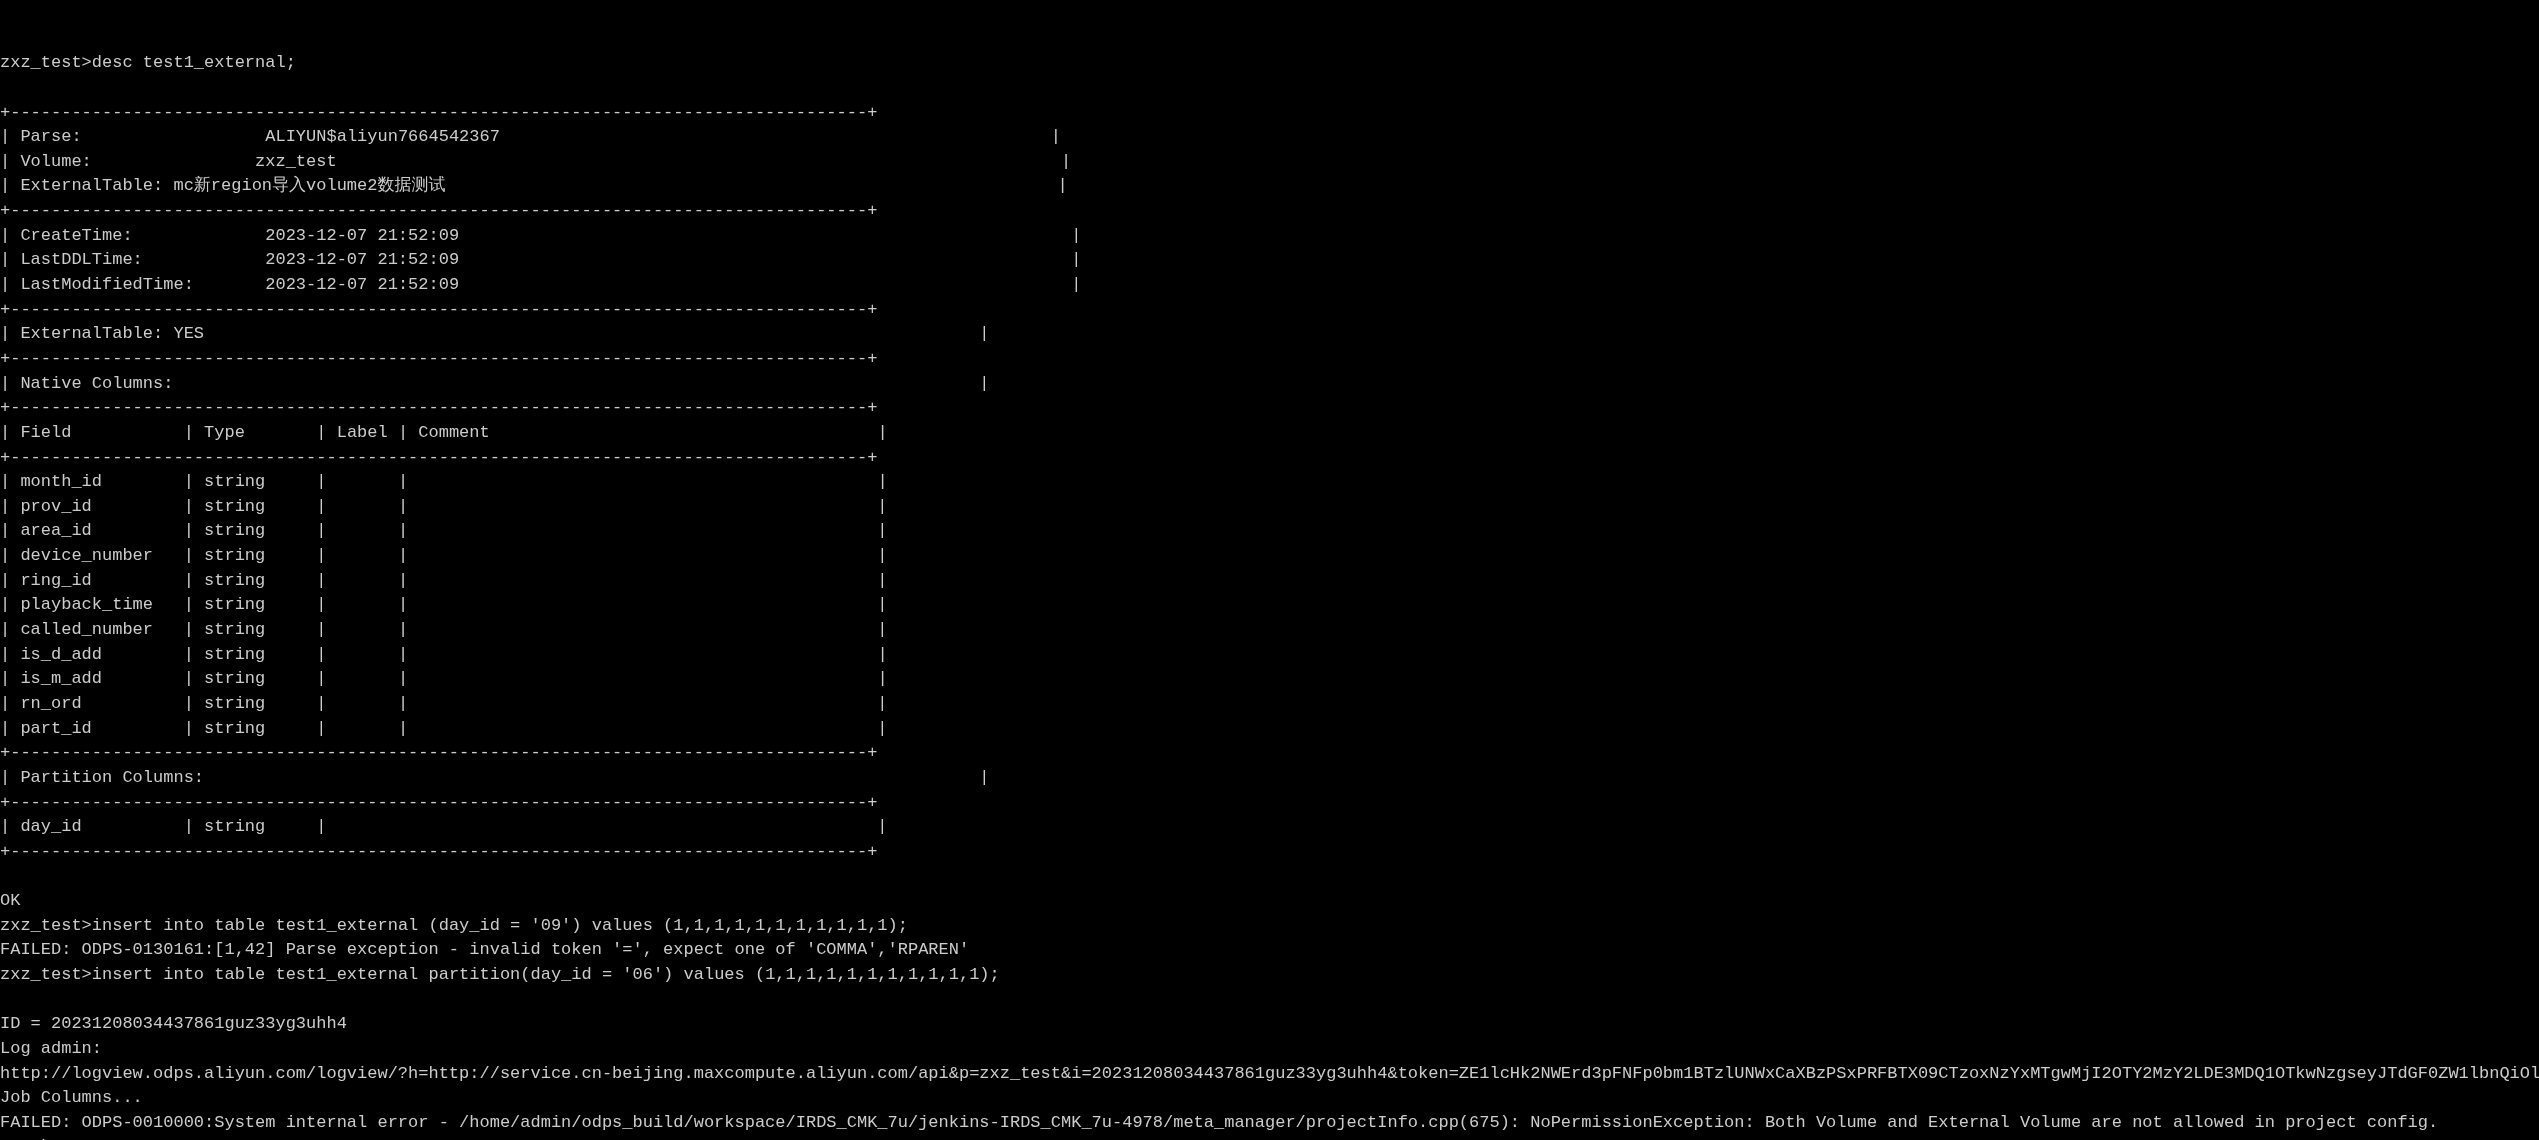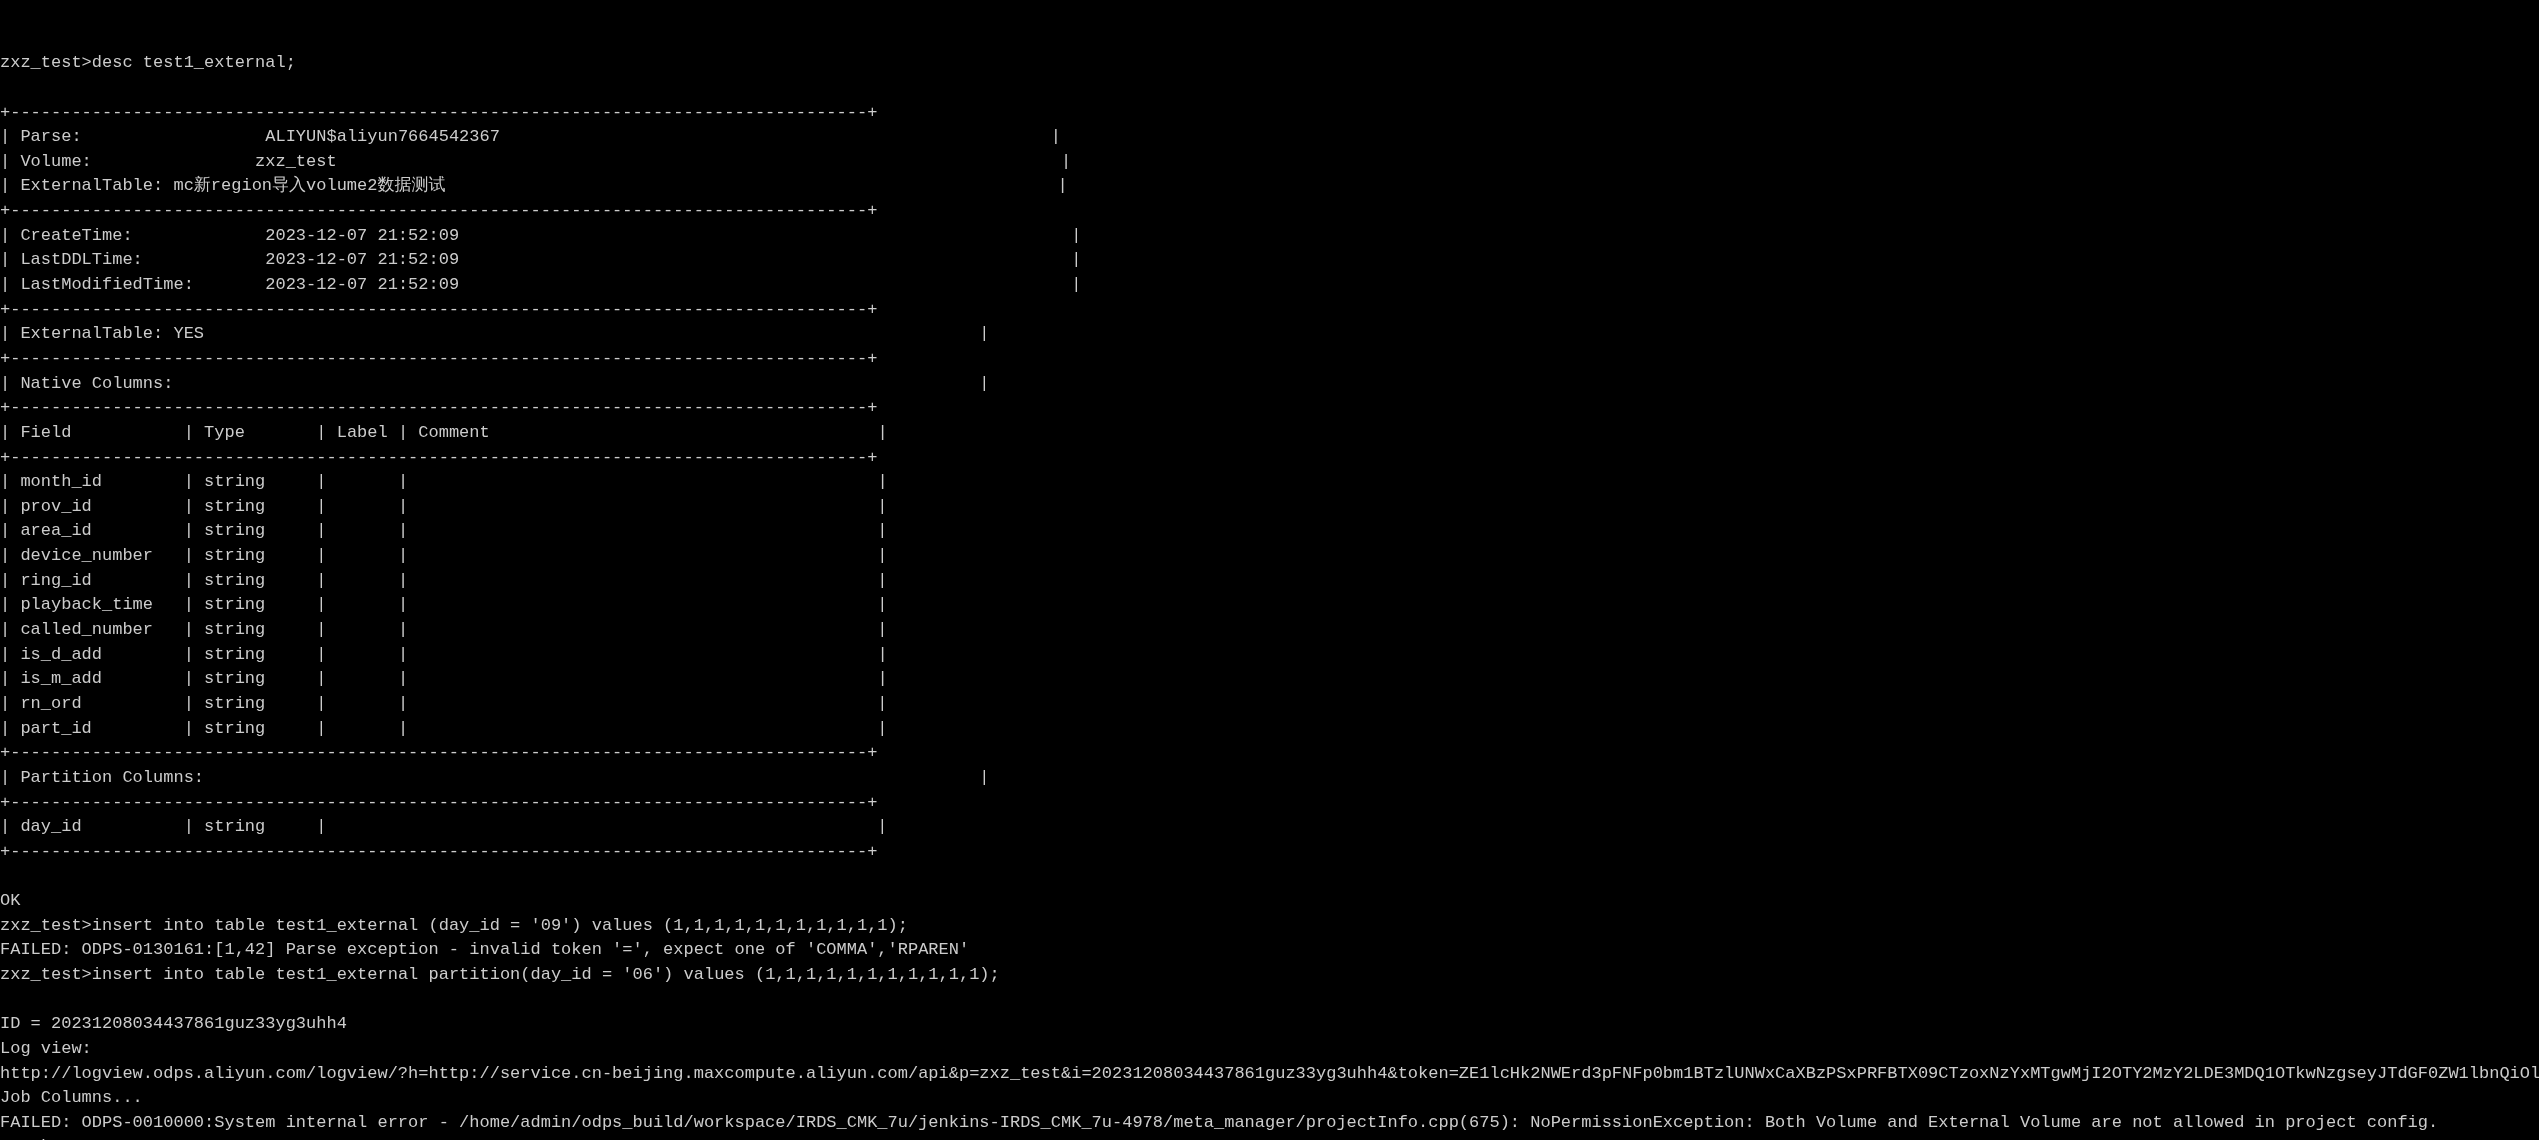--- a/index.html
+++ b/index.html
@@ -54,21 +54,21 @@
 <span>+------------------------------------------------------------------------------------+</span>
 <span>| <span>day_id</span>          | <span>string</span>     |                                                      |</span>
 <span>+------------------------------------------------------------------------------------+</span>
 
 <span>OK</span>
 <span><span>zxz_test&gt;</span><span>insert into table test1_external (day_id = '09') values (1,1,1,1,1,1,1,1,1,1,1);</span></span>
 <span>FAILED: ODPS-0130161:[1,42] Parse exception - invalid token '=', expect one of 'COMMA','RPAREN'</span>
 <span><span>zxz_test&gt;</span><span>insert into table test1_external partition(day_id = '06') values (1,1,1,1,1,1,1,1,1,1,1);</span></span>
 
 <span>ID = 20231208034437861guz33yg3uhh4</span>
-<span>Log view:</span>
+<span>Log admin:</span>
 <span>http://logview.odps.aliyun.com/logview/?h=http://service.cn-beijing.maxcompute.aliyun.com/api&amp;p=zxz_test&amp;i=20231208034437861guz33yg3uhh4&amp;token=ZE1lcHk2NWErd3pFNFp0bm1BTzlUNWxCaXBzPSxPRFBTX09CTzoxNzYxMTgwMjI2OTY2MzY2LDE3MDQ1OTkwNzgseyJTdGF0ZW1lbnQiOlt7IkFjdGlvbiI6WyJvZHBzOlJlYWQiXSwiRWZmZWN0IjoiQWxsb3ciLCJSZXNvdXJjZSI6WyJhY3M6b2RwczoqOnByb2plY3RzL3p4el90ZXN0L2luc3RhbmNlcy8yMDIzMTIwODAzNDQzNzg2MWd1ejMzeWczdWhoNCJdfV0sIlZlcnNpb24iOiIxIn0=</span>
 <span>Job Columns...</span>
 <span>FAILED: ODPS-0010000:System internal error - /home/admin/odps_build/workspace/IRDS_CMK_7u/jenkins-IRDS_CMK_7u-4978/meta_manager/projectInfo.cpp(675): NoPermissionException: Both Volume and External Volume are not allowed in project config.</span>
 <span>Stack trace:</span>
 </div>
 
 
 
 
 

